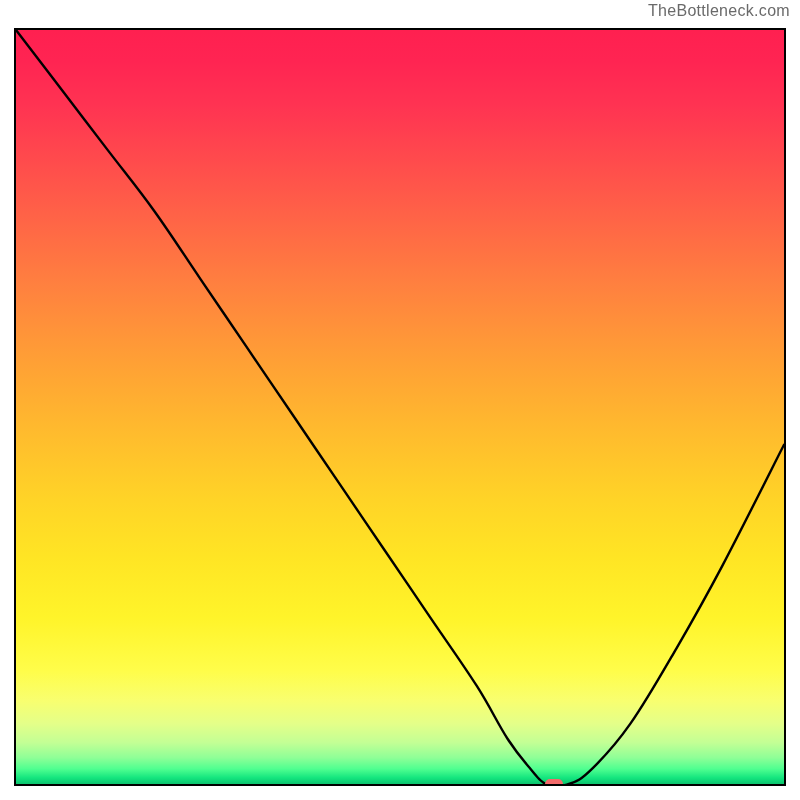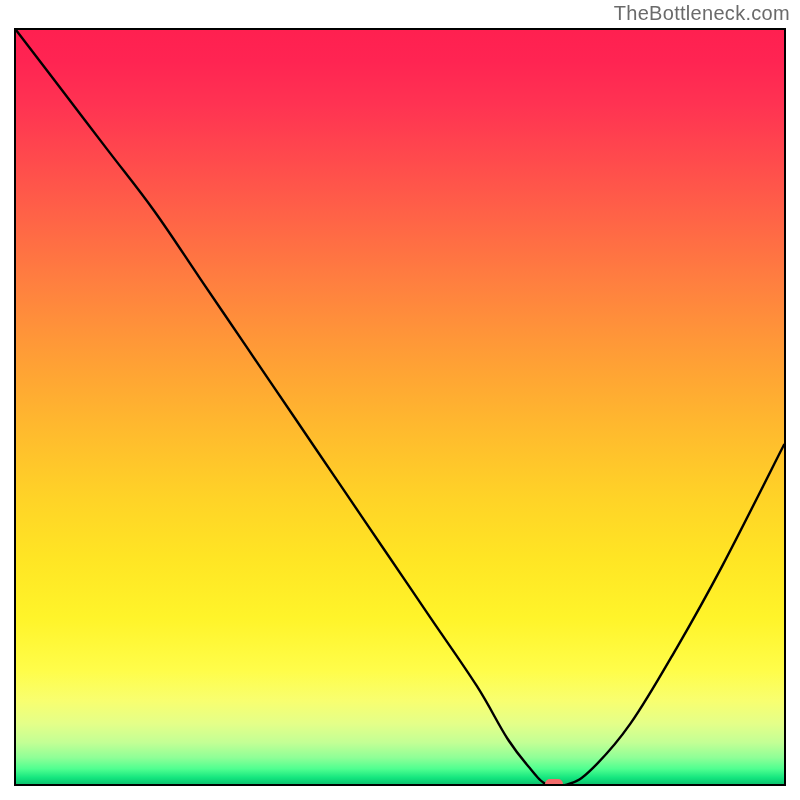--- a/index.html
+++ b/index.html
@@ -13,21 +13,21 @@
   .container {
     position: relative;
     width: 800px;
     height: 800px;
     background: #ffffff;
   }
   .watermark {
     position: absolute;
     top: 2px;
     right: 10px;
-    font-size: 20px;
+    font-size: 16px;
     font-weight: 500;
     color: #6a6a6a;
     letter-spacing: 0.3px;
   }
   .chart-box {
     position: absolute;
     left: 14px;
     top: 28px;
     width: 772px;
     height: 758px;

